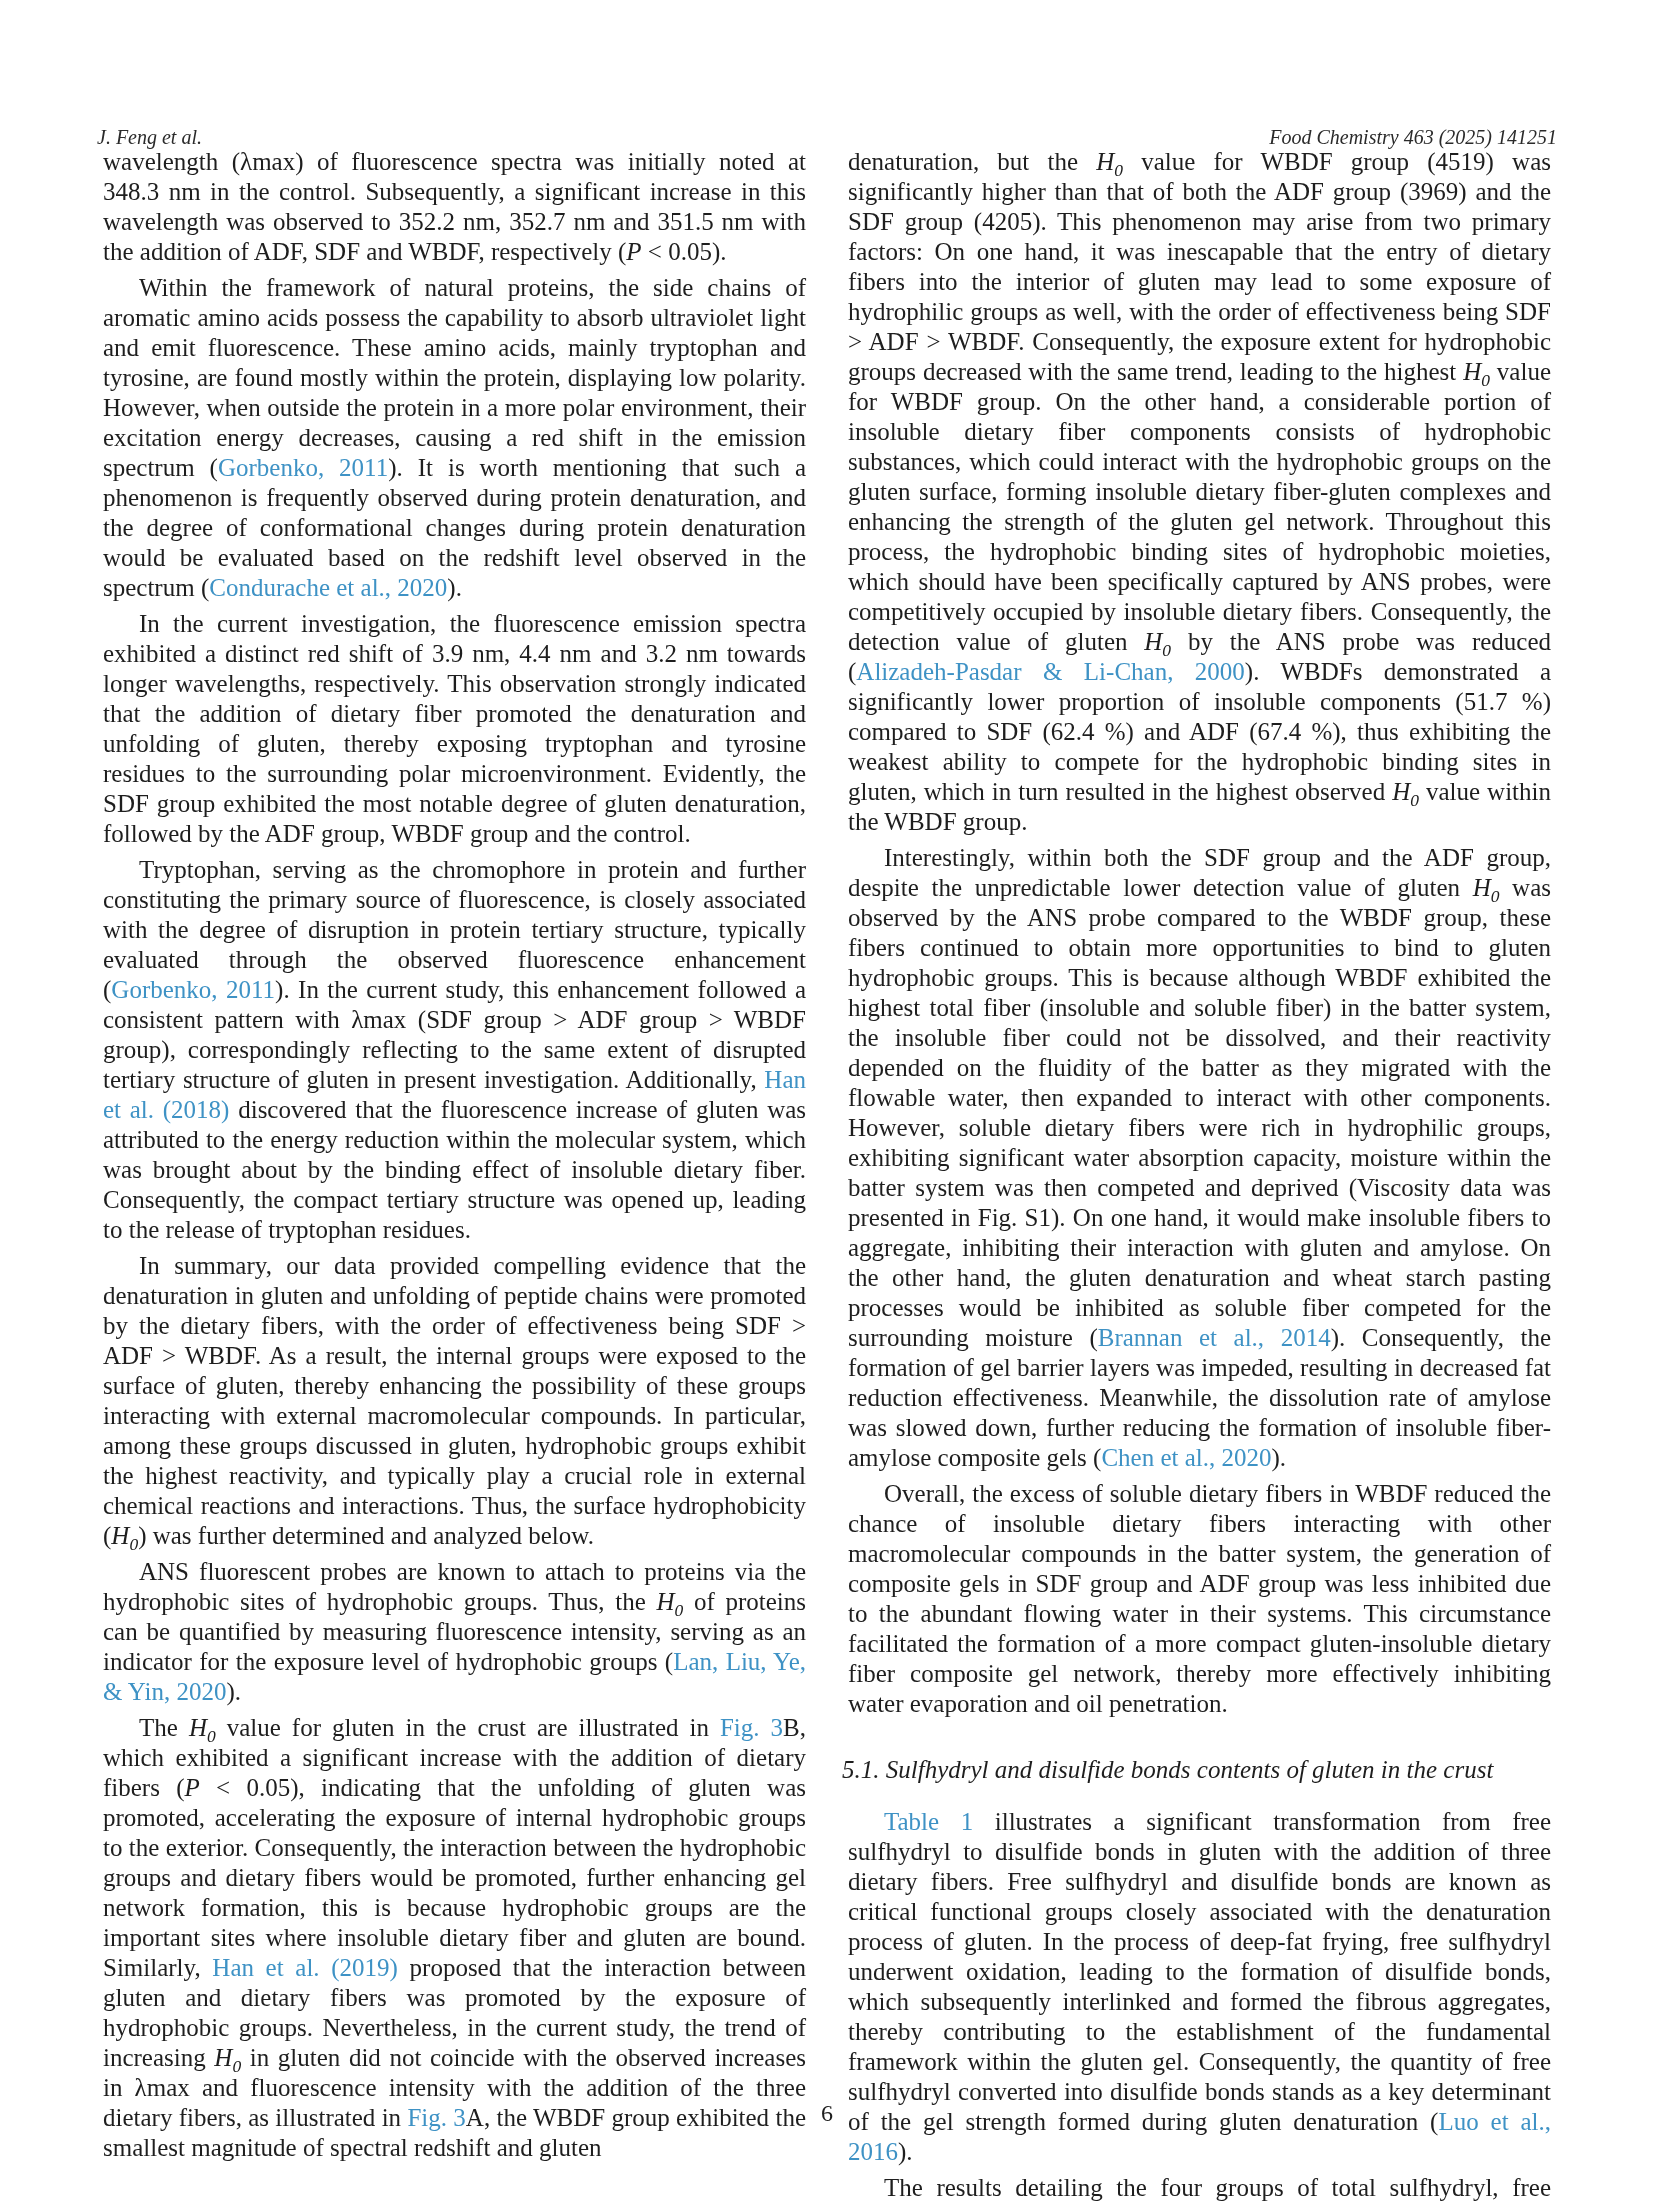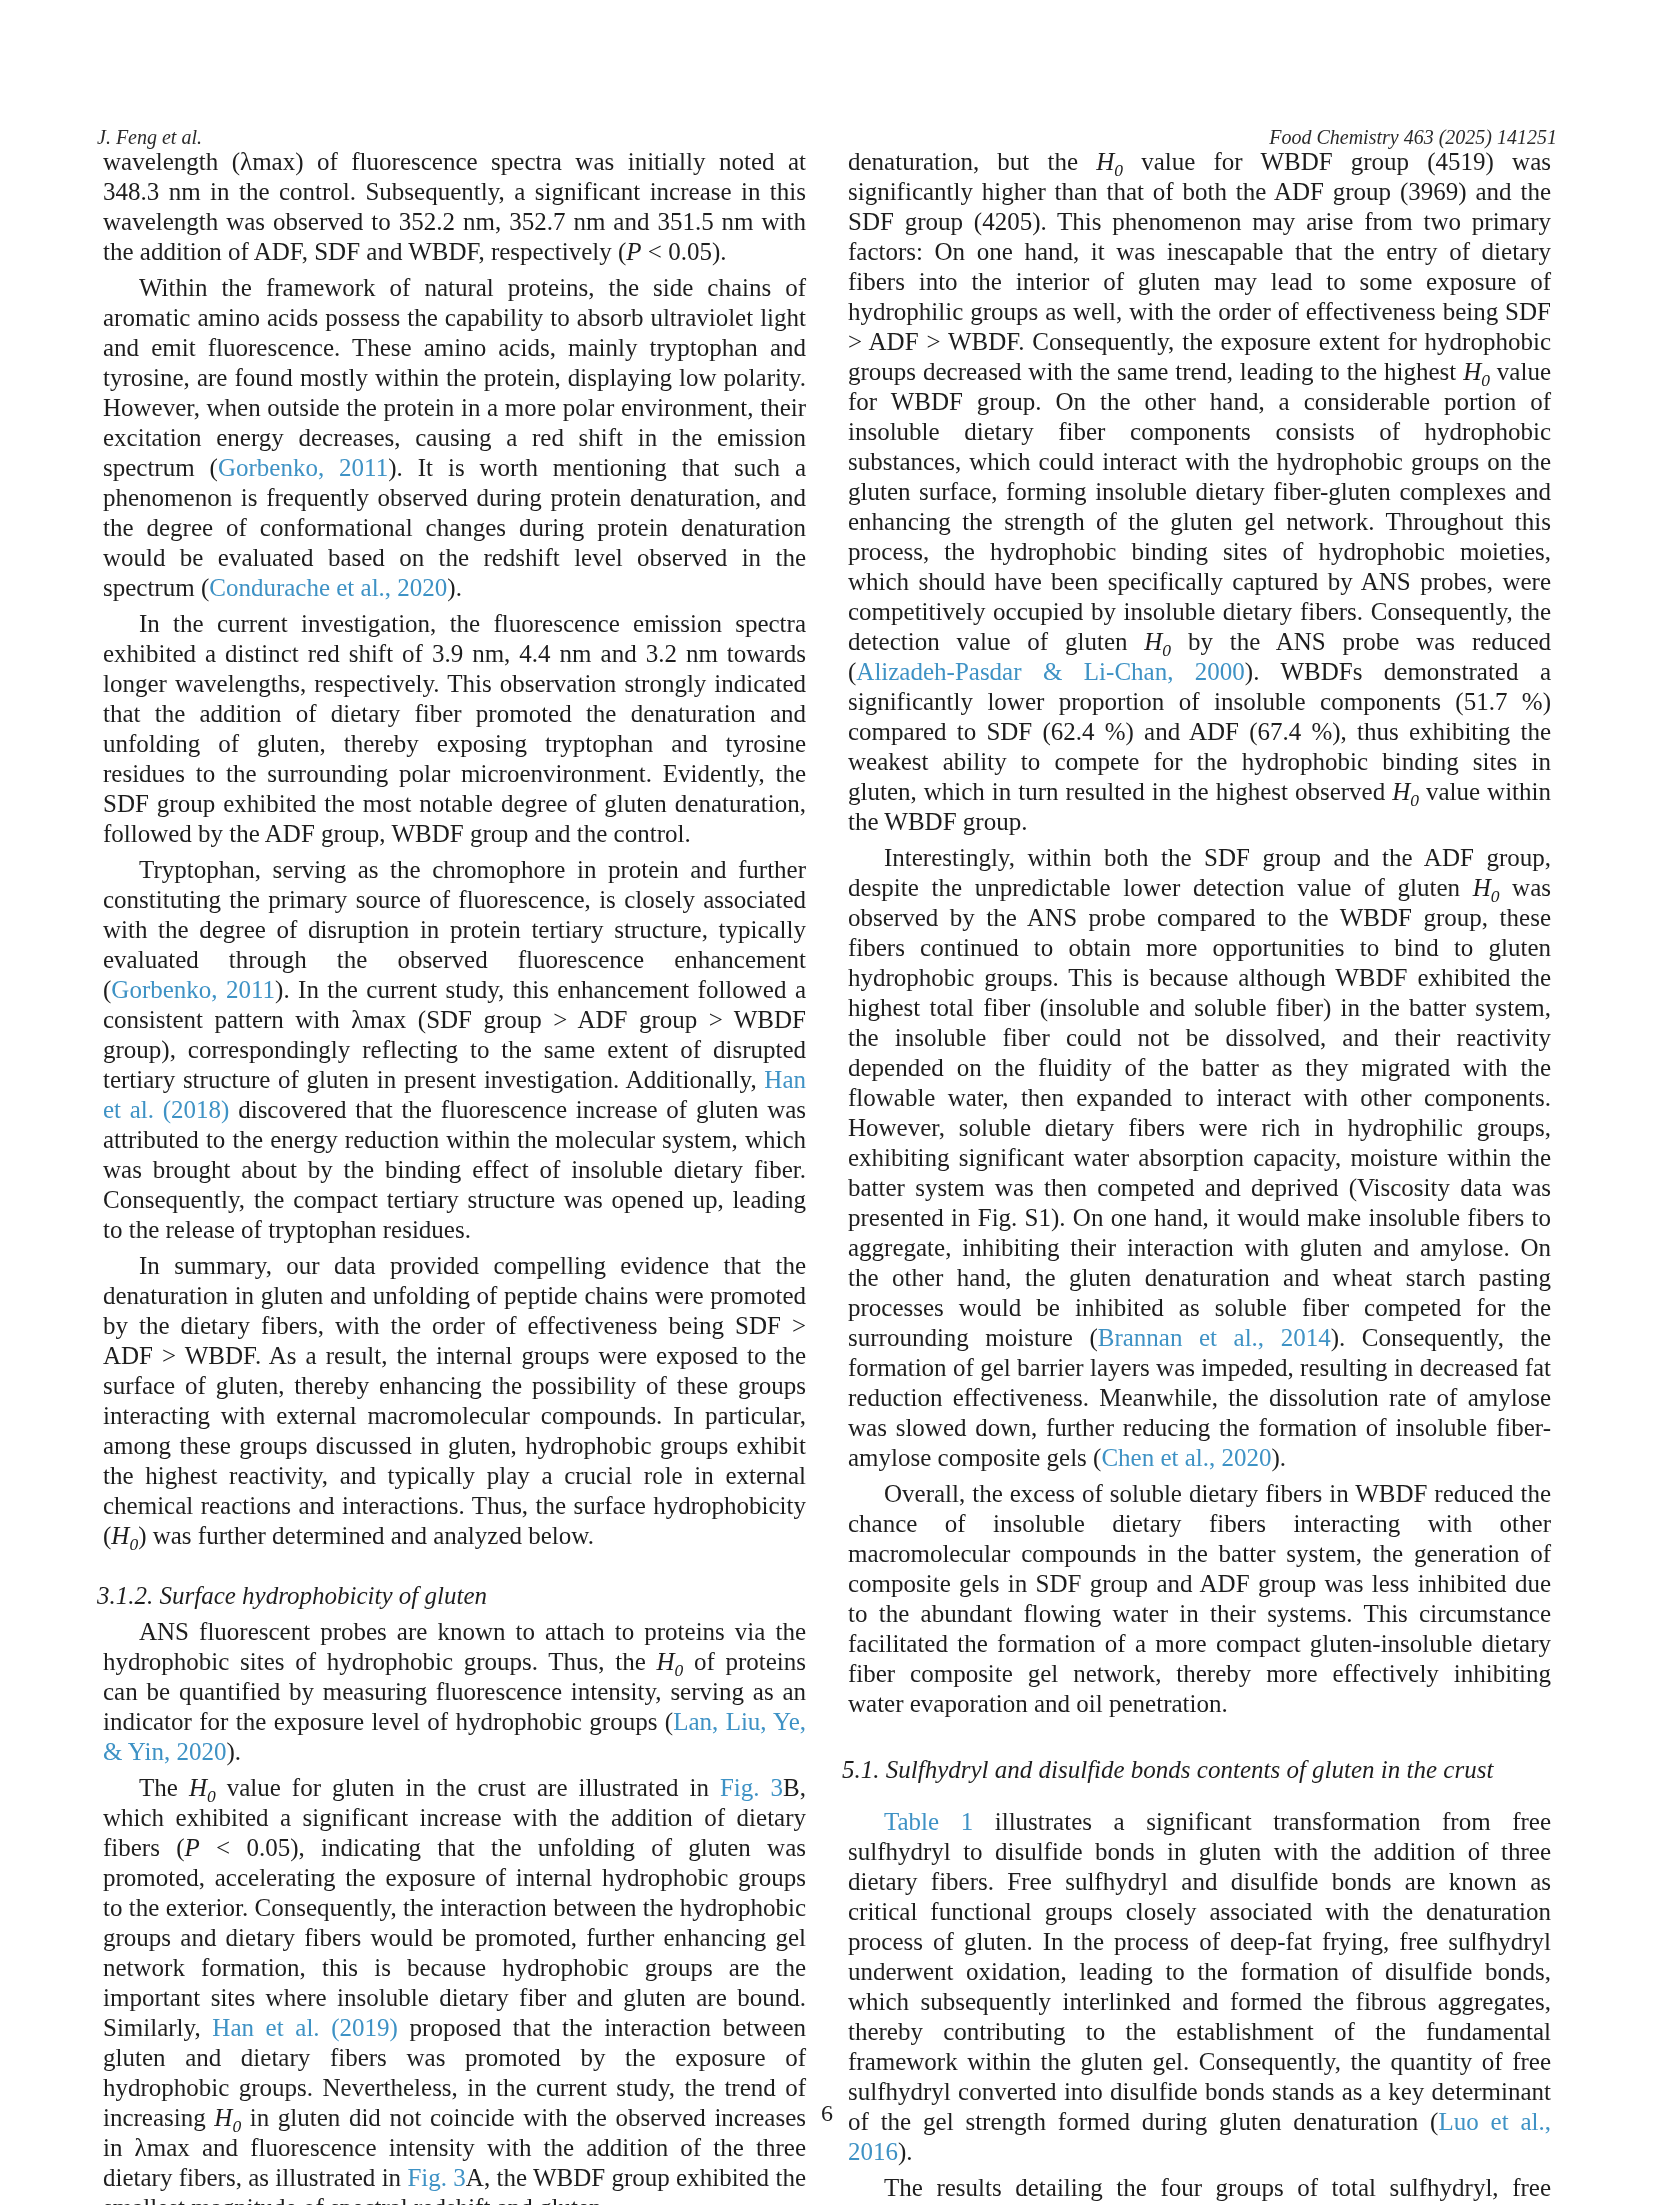--- a/index.html
+++ b/index.html
@@ -54,21 +54,20 @@
   <span>Food Chemistry 463 (2025) 141251</span>
 </header>
 
 <main class="page-body">
   <div class="col">
       <p class=""><span>wavelength (λmax) of fluorescence spectra was initially noted at 348.3 nm in the control. Subsequently, a significant increase in this wavelength was observed to 352.2 nm, 352.7 nm and 351.5 nm with the addition of ADF, SDF and WBDF, respectively (</span><i class="var">P</i><span> &lt; 0.05).</span></p>
       <p class="indent"><span>Within the framework of natural proteins, the side chains of aromatic amino acids possess the capability to absorb ultraviolet light and emit fluorescence. These amino acids, mainly tryptophan and tyrosine, are found mostly within the protein, displaying low polarity. However, when outside the protein in a more polar environment, their excitation energy decreases, causing a red shift in the emission spectrum (</span><a class="ref-link">Gorbenko, 2011</a><span>). It is worth mentioning that such a phenomenon is frequently observed during protein denaturation, and the degree of conformational changes during protein denaturation would be evaluated based on the redshift level observed in the spectrum (</span><a class="ref-link">Condurache et al., 2020</a><span>).</span></p>
       <p class="indent"><span>In the current investigation, the fluorescence emission spectra exhibited a distinct red shift of 3.9 nm, 4.4 nm and 3.2 nm towards longer wavelengths, respectively. This observation strongly indicated that the addition of dietary fiber promoted the denaturation and unfolding of gluten, thereby exposing tryptophan and tyrosine residues to the surrounding polar microenvironment. Evidently, the SDF group exhibited the most notable degree of gluten denaturation, followed by the ADF group, WBDF group and the control.</span></p>
       <p class="indent"><span>Tryptophan, serving as the chromophore in protein and further constituting the primary source of fluorescence, is closely associated with the degree of disruption in protein tertiary structure, typically evaluated through the observed fluorescence enhancement (</span><a class="ref-link">Gorbenko, 2011</a><span>). In the current study, this enhancement followed a consistent pattern with λmax (SDF group &gt; ADF group &gt; WBDF group), correspondingly reflecting to the same extent of disrupted tertiary structure of gluten in present investigation. Additionally, </span><a class="ref-link">Han et al. (2018)</a><span> discovered that the fluorescence increase of gluten was attributed to the energy reduction within the molecular system, which was brought about by the binding effect of insoluble dietary fiber. Consequently, the compact tertiary structure was opened up, leading to the release of tryptophan residues.</span></p>
       <p class="indent"><span>In summary, our data provided compelling evidence that the denaturation in gluten and unfolding of peptide chains were promoted by the dietary fibers, with the order of effectiveness being SDF &gt; ADF &gt; WBDF. As a result, the internal groups were exposed to the surface of gluten, thereby enhancing the possibility of these groups interacting with external macromolecular compounds. In particular, among these groups discussed in gluten, hydrophobic groups exhibit the highest reactivity, and typically play a crucial role in external chemical reactions and interactions. Thus, the surface hydrophobicity (</span><i class="var">H<sub>0</sub></i><span>) was further determined and analyzed below.</span></p>
-      <h3 class="level-3"><i class="var">3.1.2. Surface hydrophobicity of gluten</i></h3>
       <p class="indent"><span>ANS fluorescent probes are known to attach to proteins via the hydrophobic sites of hydrophobic groups. Thus, the </span><i class="var">H<sub>0</sub></i><span> of proteins can be quantified by measuring fluorescence intensity, serving as an indicator for the exposure level of hydrophobic groups (</span><a class="ref-link">Lan, Liu, Ye, &amp; Yin, 2020</a><span>).</span></p>
       <p class="indent"><span>The </span><i class="var">H<sub>0</sub></i><span> value for gluten in the crust are illustrated in </span><a class="ref-link">Fig. 3</a><span>B, which exhibited a significant increase with the addition of dietary fibers (</span><i class="var">P</i><span> &lt; 0.05), indicating that the unfolding of gluten was promoted, accelerating the exposure of internal hydrophobic groups to the exterior. Consequently, the interaction between the hydrophobic groups and dietary fibers would be promoted, further enhancing gel network formation, this is because hydrophobic groups are the important sites where insoluble dietary fiber and gluten are bound. Similarly, </span><a class="ref-link">Han et al. (2019)</a><span> proposed that the interaction between gluten and dietary fibers was promoted by the exposure of hydrophobic groups. Nevertheless, in the current study, the trend of increasing </span><i class="var">H<sub>0</sub></i><span> in gluten did not coincide with the observed increases in λmax and fluorescence intensity with the addition of the three dietary fibers, as illustrated in </span><a class="ref-link">Fig. 3</a><span>A, the WBDF group exhibited the smallest magnitude of spectral redshift and gluten</span></p>
     </div>
   <div class="col">
       <p class=""><span>denaturation, but the </span><i class="var">H<sub>0</sub></i><span> value for WBDF group (4519) was significantly higher than that of both the ADF group (3969) and the SDF group (4205). This phenomenon may arise from two primary factors: On one hand, it was inescapable that the entry of dietary fibers into the interior of gluten may lead to some exposure of hydrophilic groups as well, with the order of effectiveness being SDF &gt; ADF &gt; WBDF. Consequently, the exposure extent for hydrophobic groups decreased with the same trend, leading to the highest </span><i class="var">H<sub>0</sub></i><span> value for WBDF group. On the other hand, a considerable portion of insoluble dietary fiber components consists of hydrophobic substances, which could interact with the hydrophobic groups on the gluten surface, forming insoluble dietary fiber-gluten complexes and enhancing the strength of the gluten gel network. Throughout this process, the hydrophobic binding sites of hydrophobic moieties, which should have been specifically captured by ANS probes, were competitively occupied by insoluble dietary fibers. Consequently, the detection value of gluten </span><i class="var">H<sub>0</sub></i><span> by the ANS probe was reduced (</span><a class="ref-link">Alizadeh-Pasdar &amp; Li-Chan, 2000</a><span>). WBDFs demonstrated a significantly lower proportion of insoluble components (51.7 %) compared to SDF (62.4 %) and ADF (67.4 %), thus exhibiting the weakest ability to compete for the hydrophobic binding sites in gluten, which in turn resulted in the highest observed </span><i class="var">H<sub>0</sub></i><span> value within the WBDF group.</span></p>
       <p class="indent"><span>Interestingly, within both the SDF group and the ADF group, despite the unpredictable lower detection value of gluten </span><i class="var">H<sub>0</sub></i><span> was observed by the ANS probe compared to the WBDF group, these fibers continued to obtain more opportunities to bind to gluten hydrophobic groups. This is because although WBDF exhibited the highest total fiber (insoluble and soluble fiber) in the batter system, the insoluble fiber could not be dissolved, and their reactivity depended on the fluidity of the batter as they migrated with the flowable water, then expanded to interact with other components. However, soluble dietary fibers were rich in hydrophilic groups, exhibiting significant water absorption capacity, moisture within the batter system was then competed and deprived (Viscosity data was presented in Fig. S1). On one hand, it would make insoluble fibers to aggregate, inhibiting their interaction with gluten and amylose. On the other hand, the gluten denaturation and wheat starch pasting processes would be inhibited as soluble fiber competed for the surrounding moisture (</span><a class="ref-link">Brannan et al., 2014</a><span>). Consequently, the formation of gel barrier layers was impeded, resulting in decreased fat reduction effectiveness. Meanwhile, the dissolution rate of amylose was slowed down, further reducing the formation of insoluble fiber-amylose composite gels (</span><a class="ref-link">Chen et al., 2020</a><span>).</span></p>
       <p class="indent"><span>Overall, the excess of soluble dietary fibers in WBDF reduced the chance of insoluble dietary fibers interacting with other macromolecular compounds in the batter system, the generation of composite gels in SDF group and ADF group was less inhibited due to the abundant flowing water in their systems. This circumstance facilitated the formation of a more compact gluten-insoluble dietary fiber composite gel network, thereby more effectively inhibiting water evaporation and oil penetration.</span></p>
       <h3 class="level-2"><i class="var">5.1. Sulfhydryl and disulfide bonds contents of gluten in the crust</i></h3>
       <p class="indent"><a class="ref-link">Table 1</a><span> illustrates a significant transformation from free sulfhydryl to disulfide bonds in gluten with the addition of three dietary fibers. Free sulfhydryl and disulfide bonds are known as critical functional groups closely associated with the denaturation process of gluten. In the process of deep-fat frying, free sulfhydryl underwent oxidation, leading to the formation of disulfide bonds, which subsequently interlinked and formed the fibrous aggregates, thereby contributing to the establishment of the fundamental framework within the gluten gel. Consequently, the quantity of free sulfhydryl converted into disulfide bonds stands as a key determinant of the gel strength formed during gluten denaturation (</span><a class="ref-link">Luo et al., 2016</a><span>).</span></p>
       <p class="indent"><span>The results detailing the four groups of total sulfhydryl, free sulfhydryl, disulfide bond contents and disulfide bond/free sulfhydryl ratio of gluten in the crust are outlined in </span><a class="ref-link">Table 1</a><span>. The control characterized</span></p>

